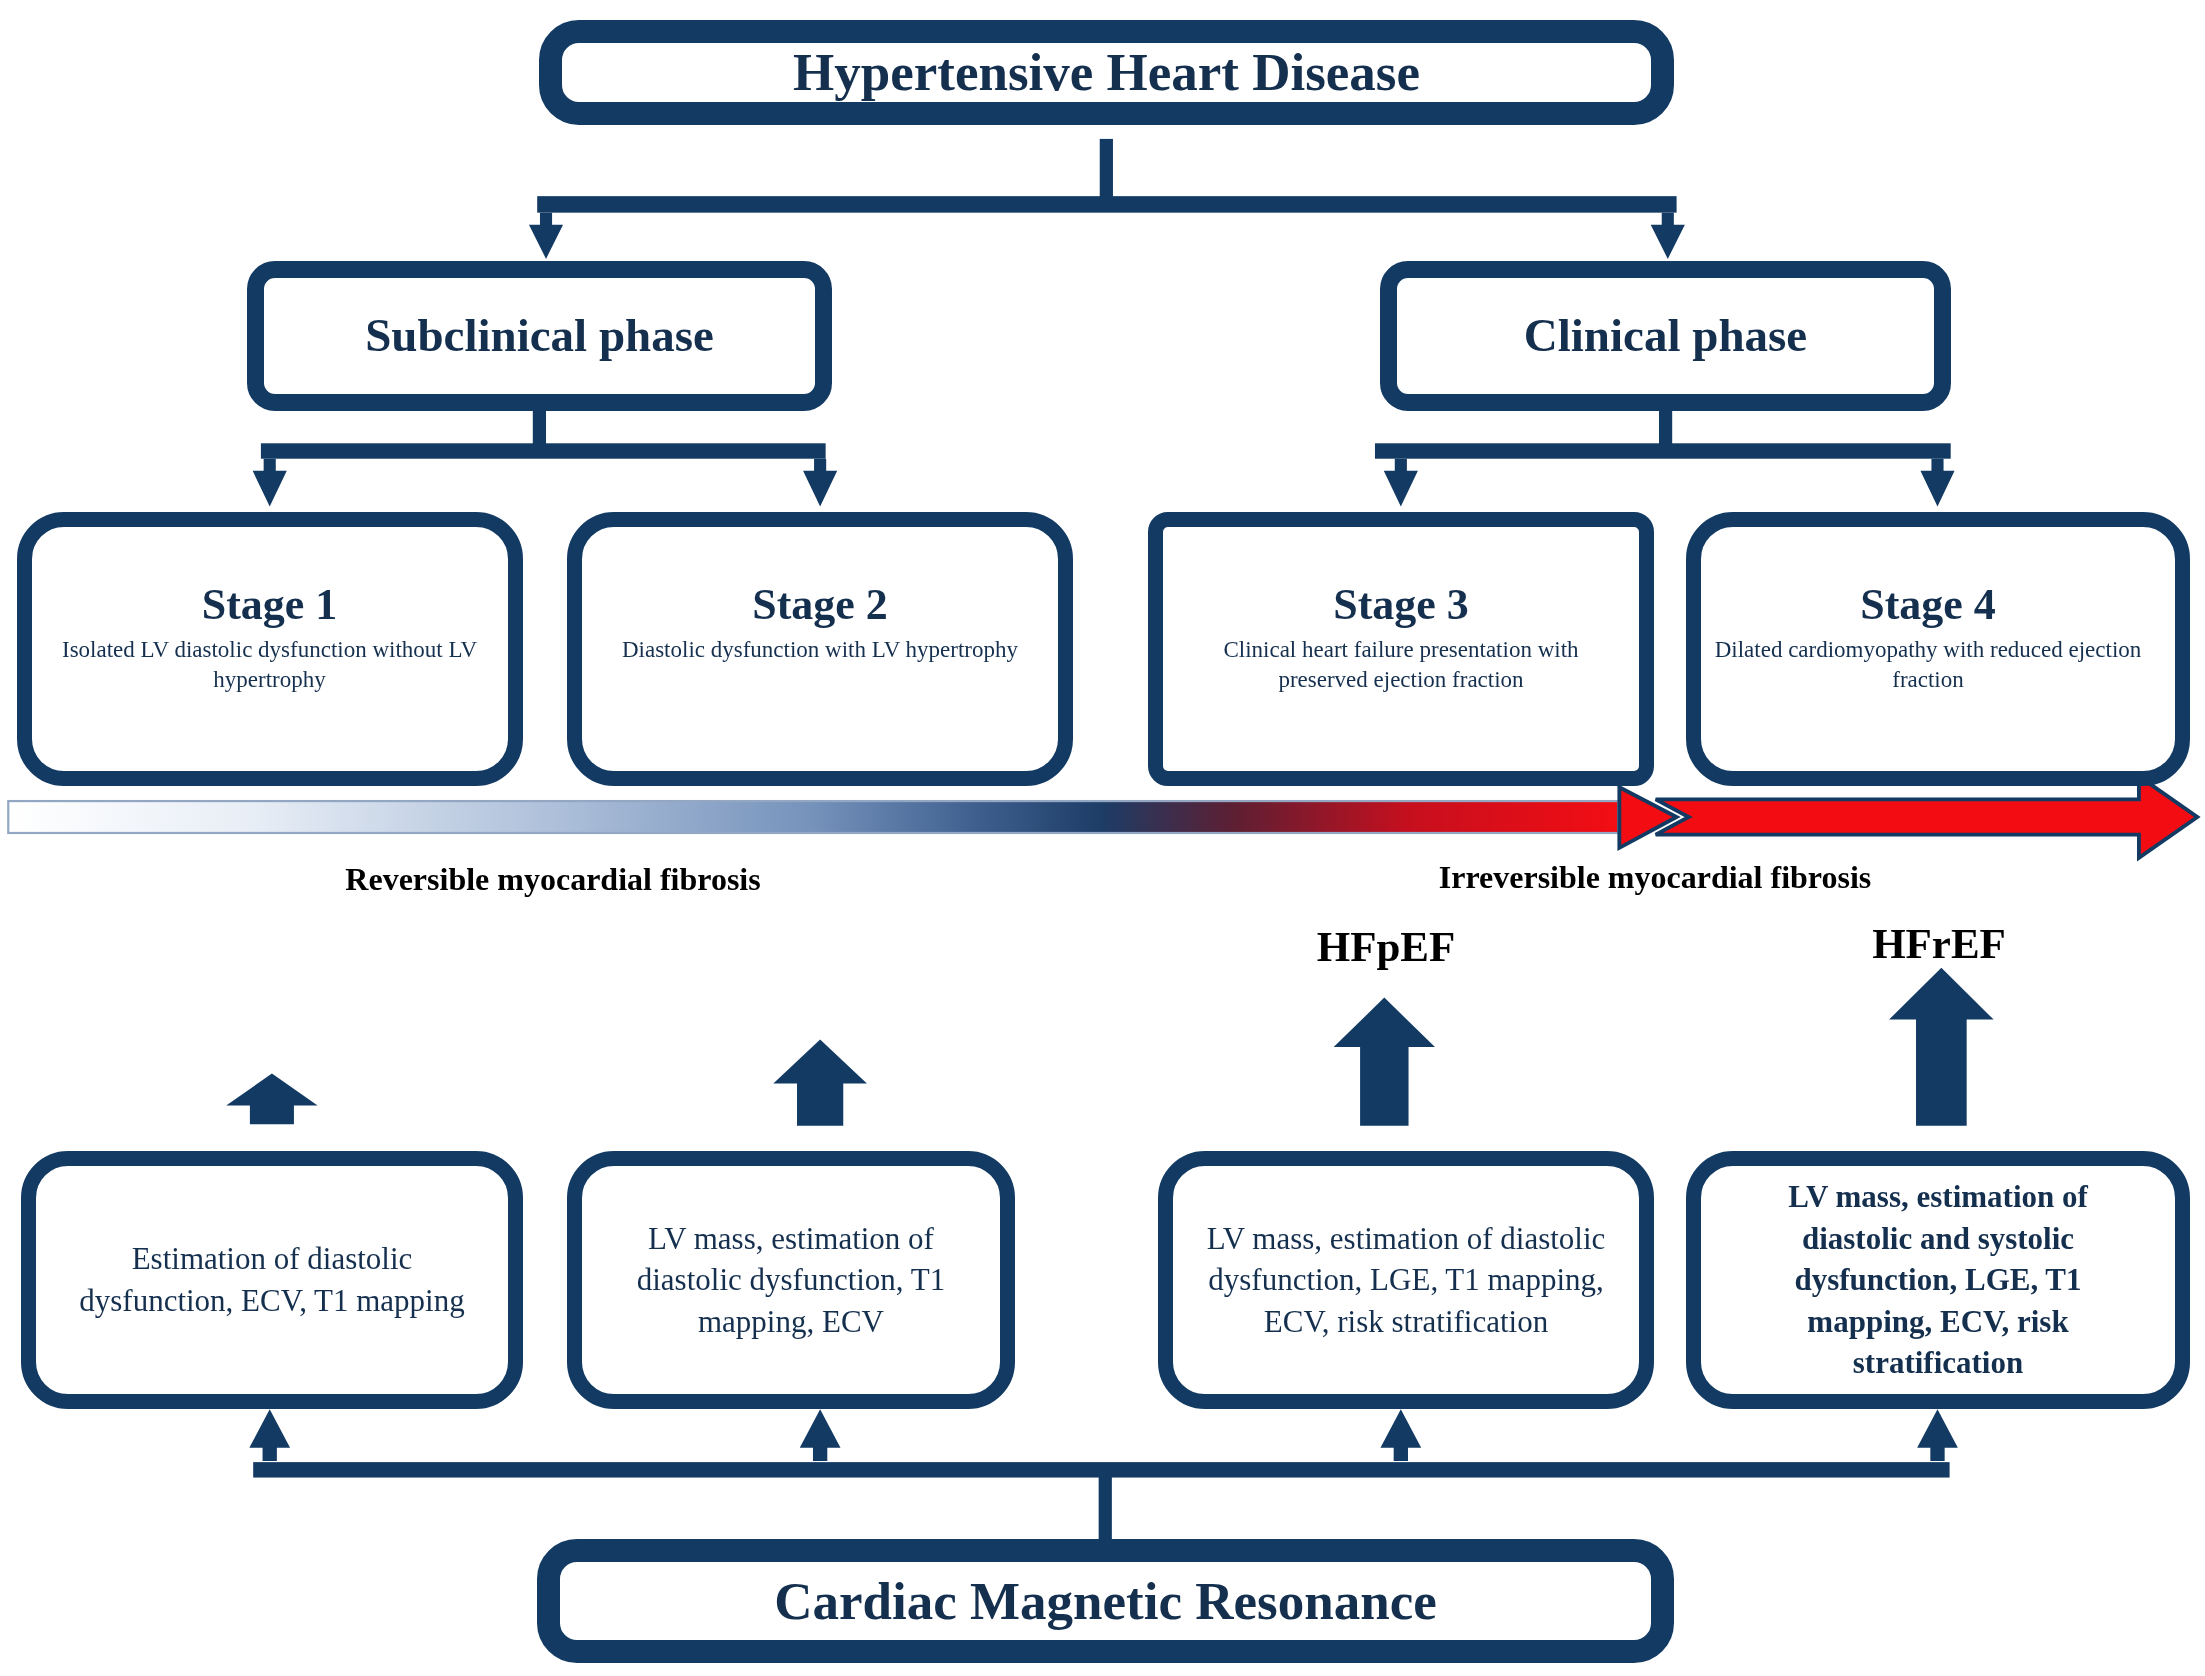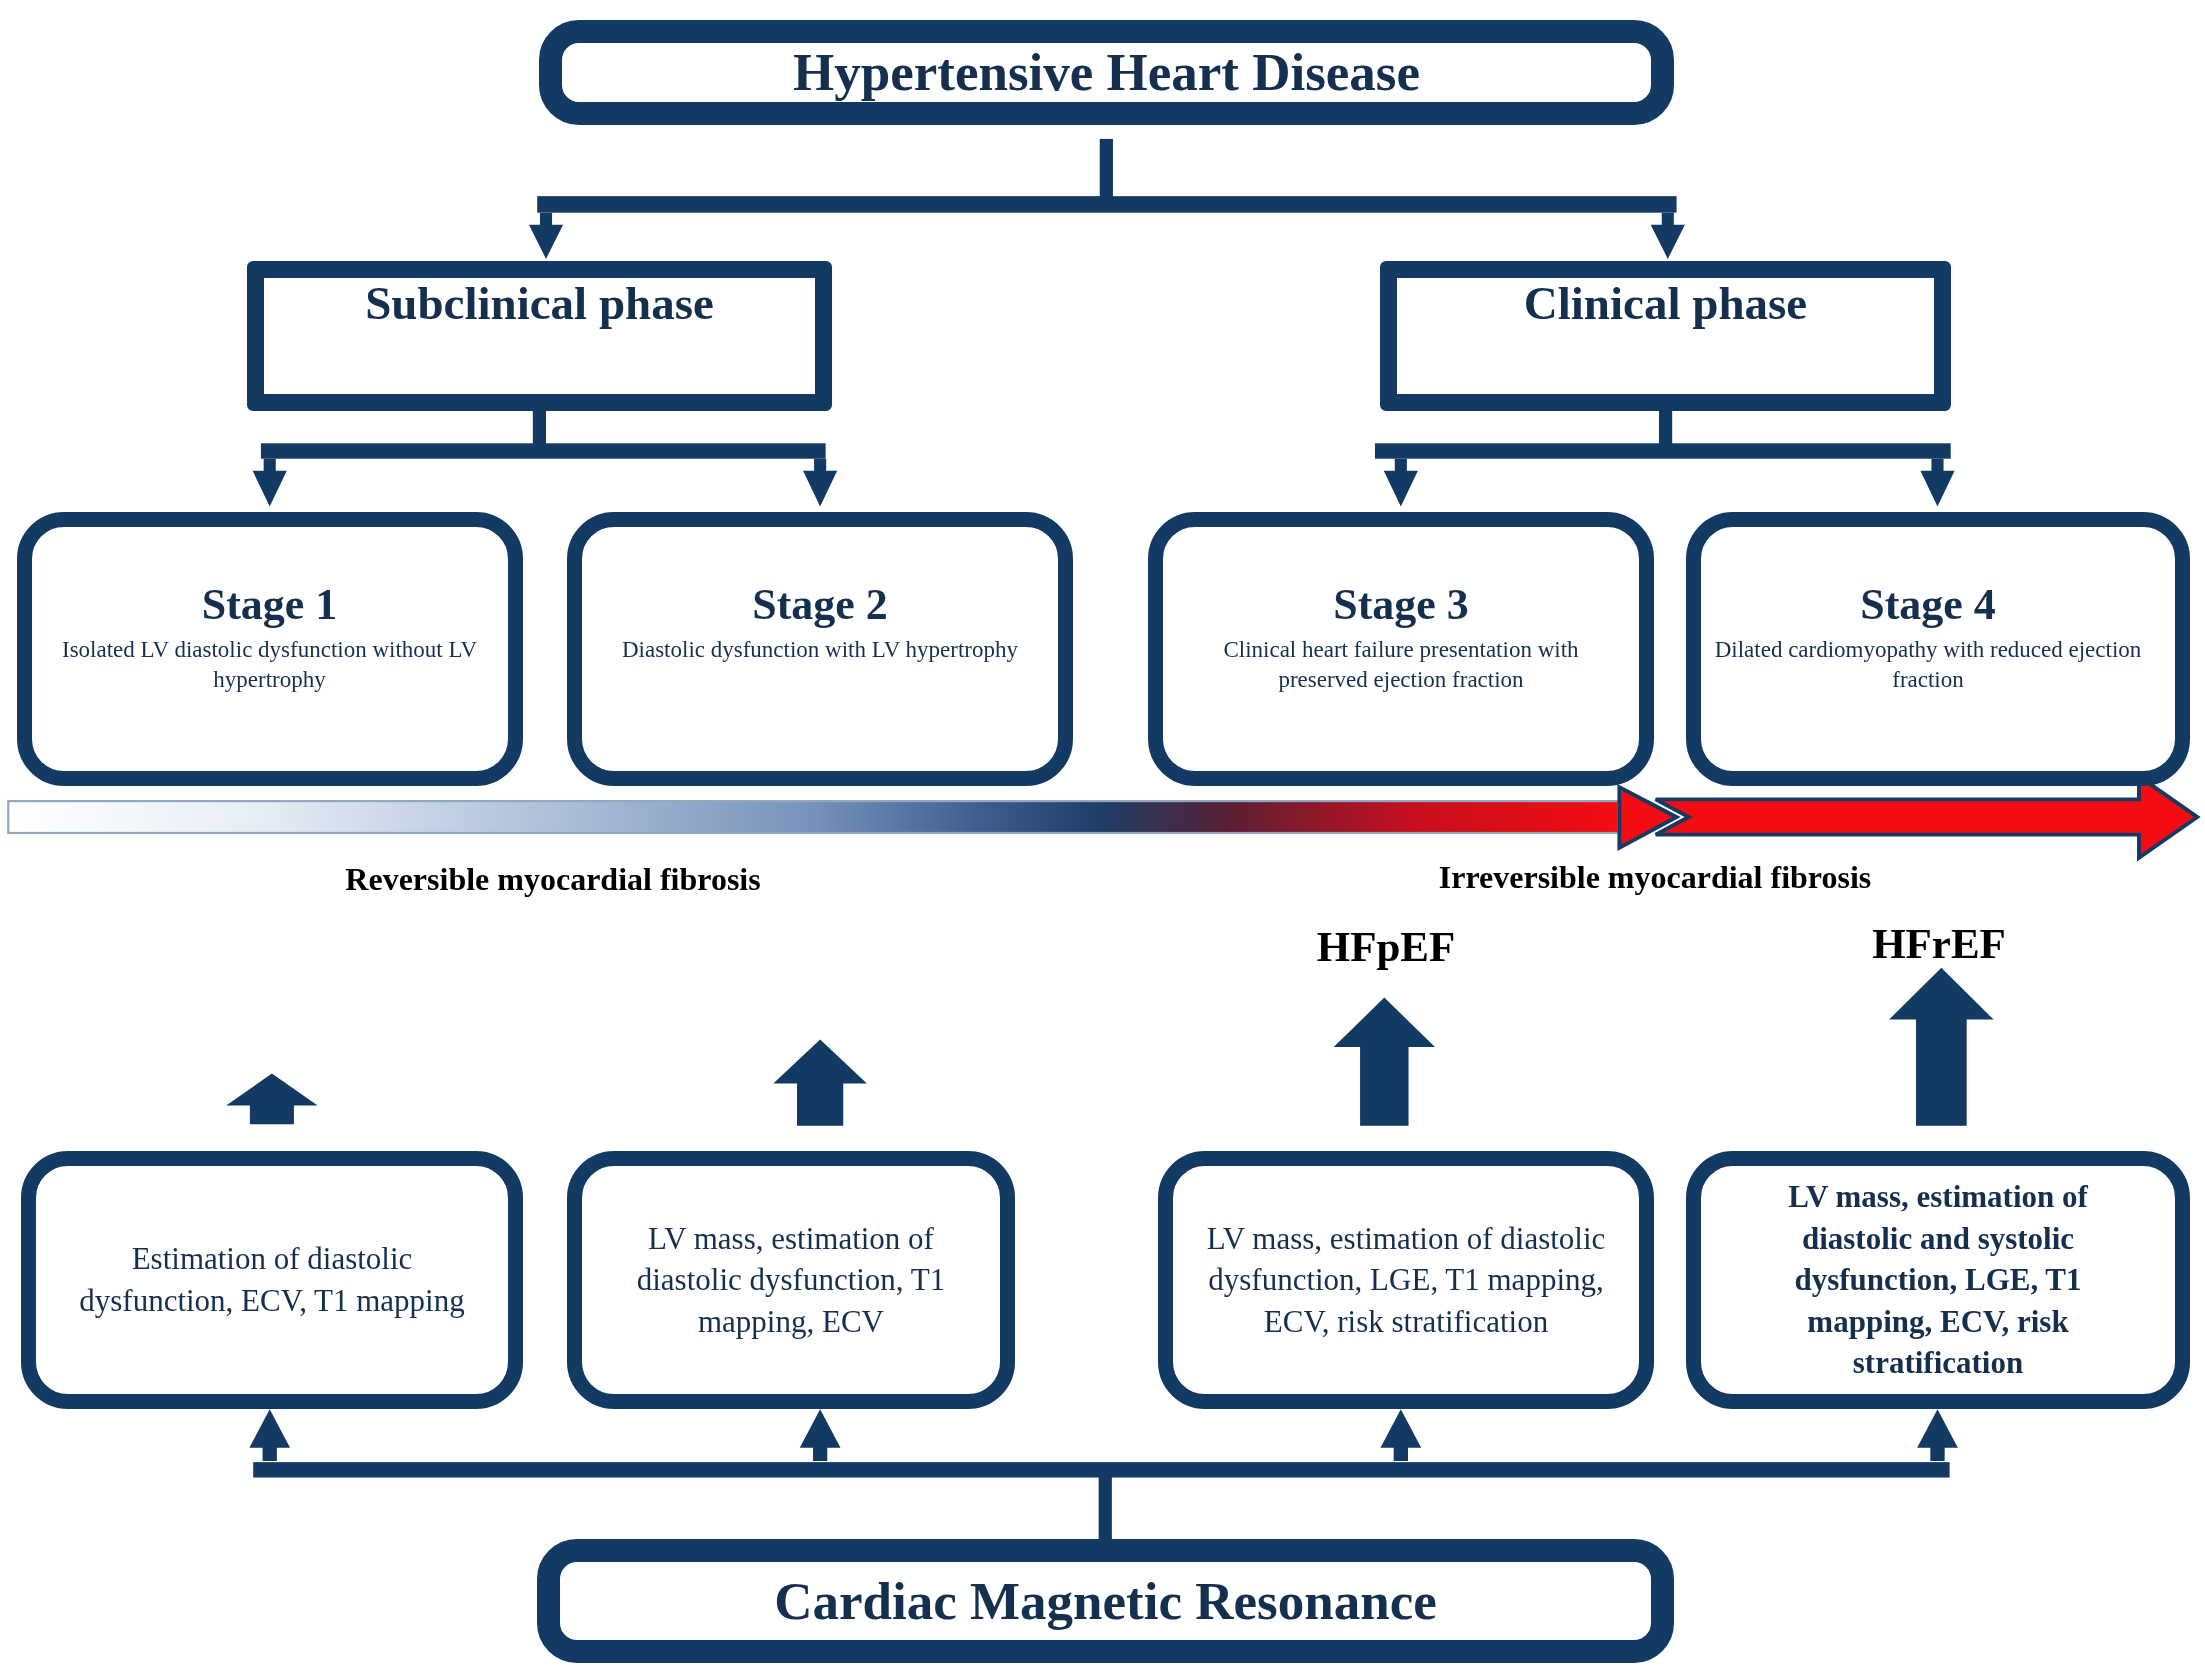--- a/index.html
+++ b/index.html
@@ -25,21 +25,22 @@
     box-sizing:border-box;
     display:flex;flex-direction:column;align-items:center;
     text-align:center;color:var(--ink);
   }
   .box--frame{
     border-width:23px;border-radius:40px;
     justify-content:center;
     font-weight:bold;font-size:53px;line-height:1.1;
   }
   .box--phase{
-    border-width:17.6px;border-radius:6px;
+    border-width:17.6px;border-radius:28px;
+    justify-content:center;
     font-weight:bold;font-size:47px;line-height:1.1;
   }
   .box--stage{padding:25px 29px 0 29px;}
   .stage-title{font-weight:bold;font-size:44px;line-height:1.12;margin-top:28px;}
   .stage-desc{font-size:23px;line-height:1.3;margin-top:6px;}
   .box--finding{justify-content:center;padding:11px 32px;font-size:31px;line-height:1.34;}
   .float-label{
     position:absolute;transform:translate(-50%,-50%);
     white-space:nowrap;color:var(--black);font-weight:bold;
   }
@@ -125,21 +126,21 @@
   </div>
 
   <div class="box box--stage" style="left:16.5px;top:512px;width:506px;height:274px;">
     <div class="stage-title">Stage 1</div>
     <div class="stage-desc">Isolated LV diastolic dysfunction without LV hypertrophy</div>
   </div>
   <div class="box box--stage" style="left:567px;top:512px;width:506px;height:274px;">
     <div class="stage-title">Stage 2</div>
     <div class="stage-desc">Diastolic dysfunction with LV hypertrophy</div>
   </div>
-  <div class="box box--stage" style="left:1148px;top:512px;width:506px;height:274px;">
+  <div class="box box--stage" style="left:1148px;top:512px;width:506px;height:274px;border-radius:20px;">
     <div class="stage-title">Stage 3</div>
     <div class="stage-desc">Clinical heart failure presentation with preserved ejection fraction</div>
   </div>
   <div class="box box--stage" style="left:1686px;top:512px;width:504px;height:274px;padding-left:9px;">
     <div class="stage-title">Stage 4</div>
     <div class="stage-desc">Dilated cardiomyopathy with reduced ejection fraction</div>
   </div>
 
   <div class="float-label label--fibrosis" style="left:553px;top:879px;">Reversible myocardial fibrosis</div>
   <div class="float-label label--fibrosis" style="left:1655px;top:877px;">Irreversible myocardial fibrosis</div>

